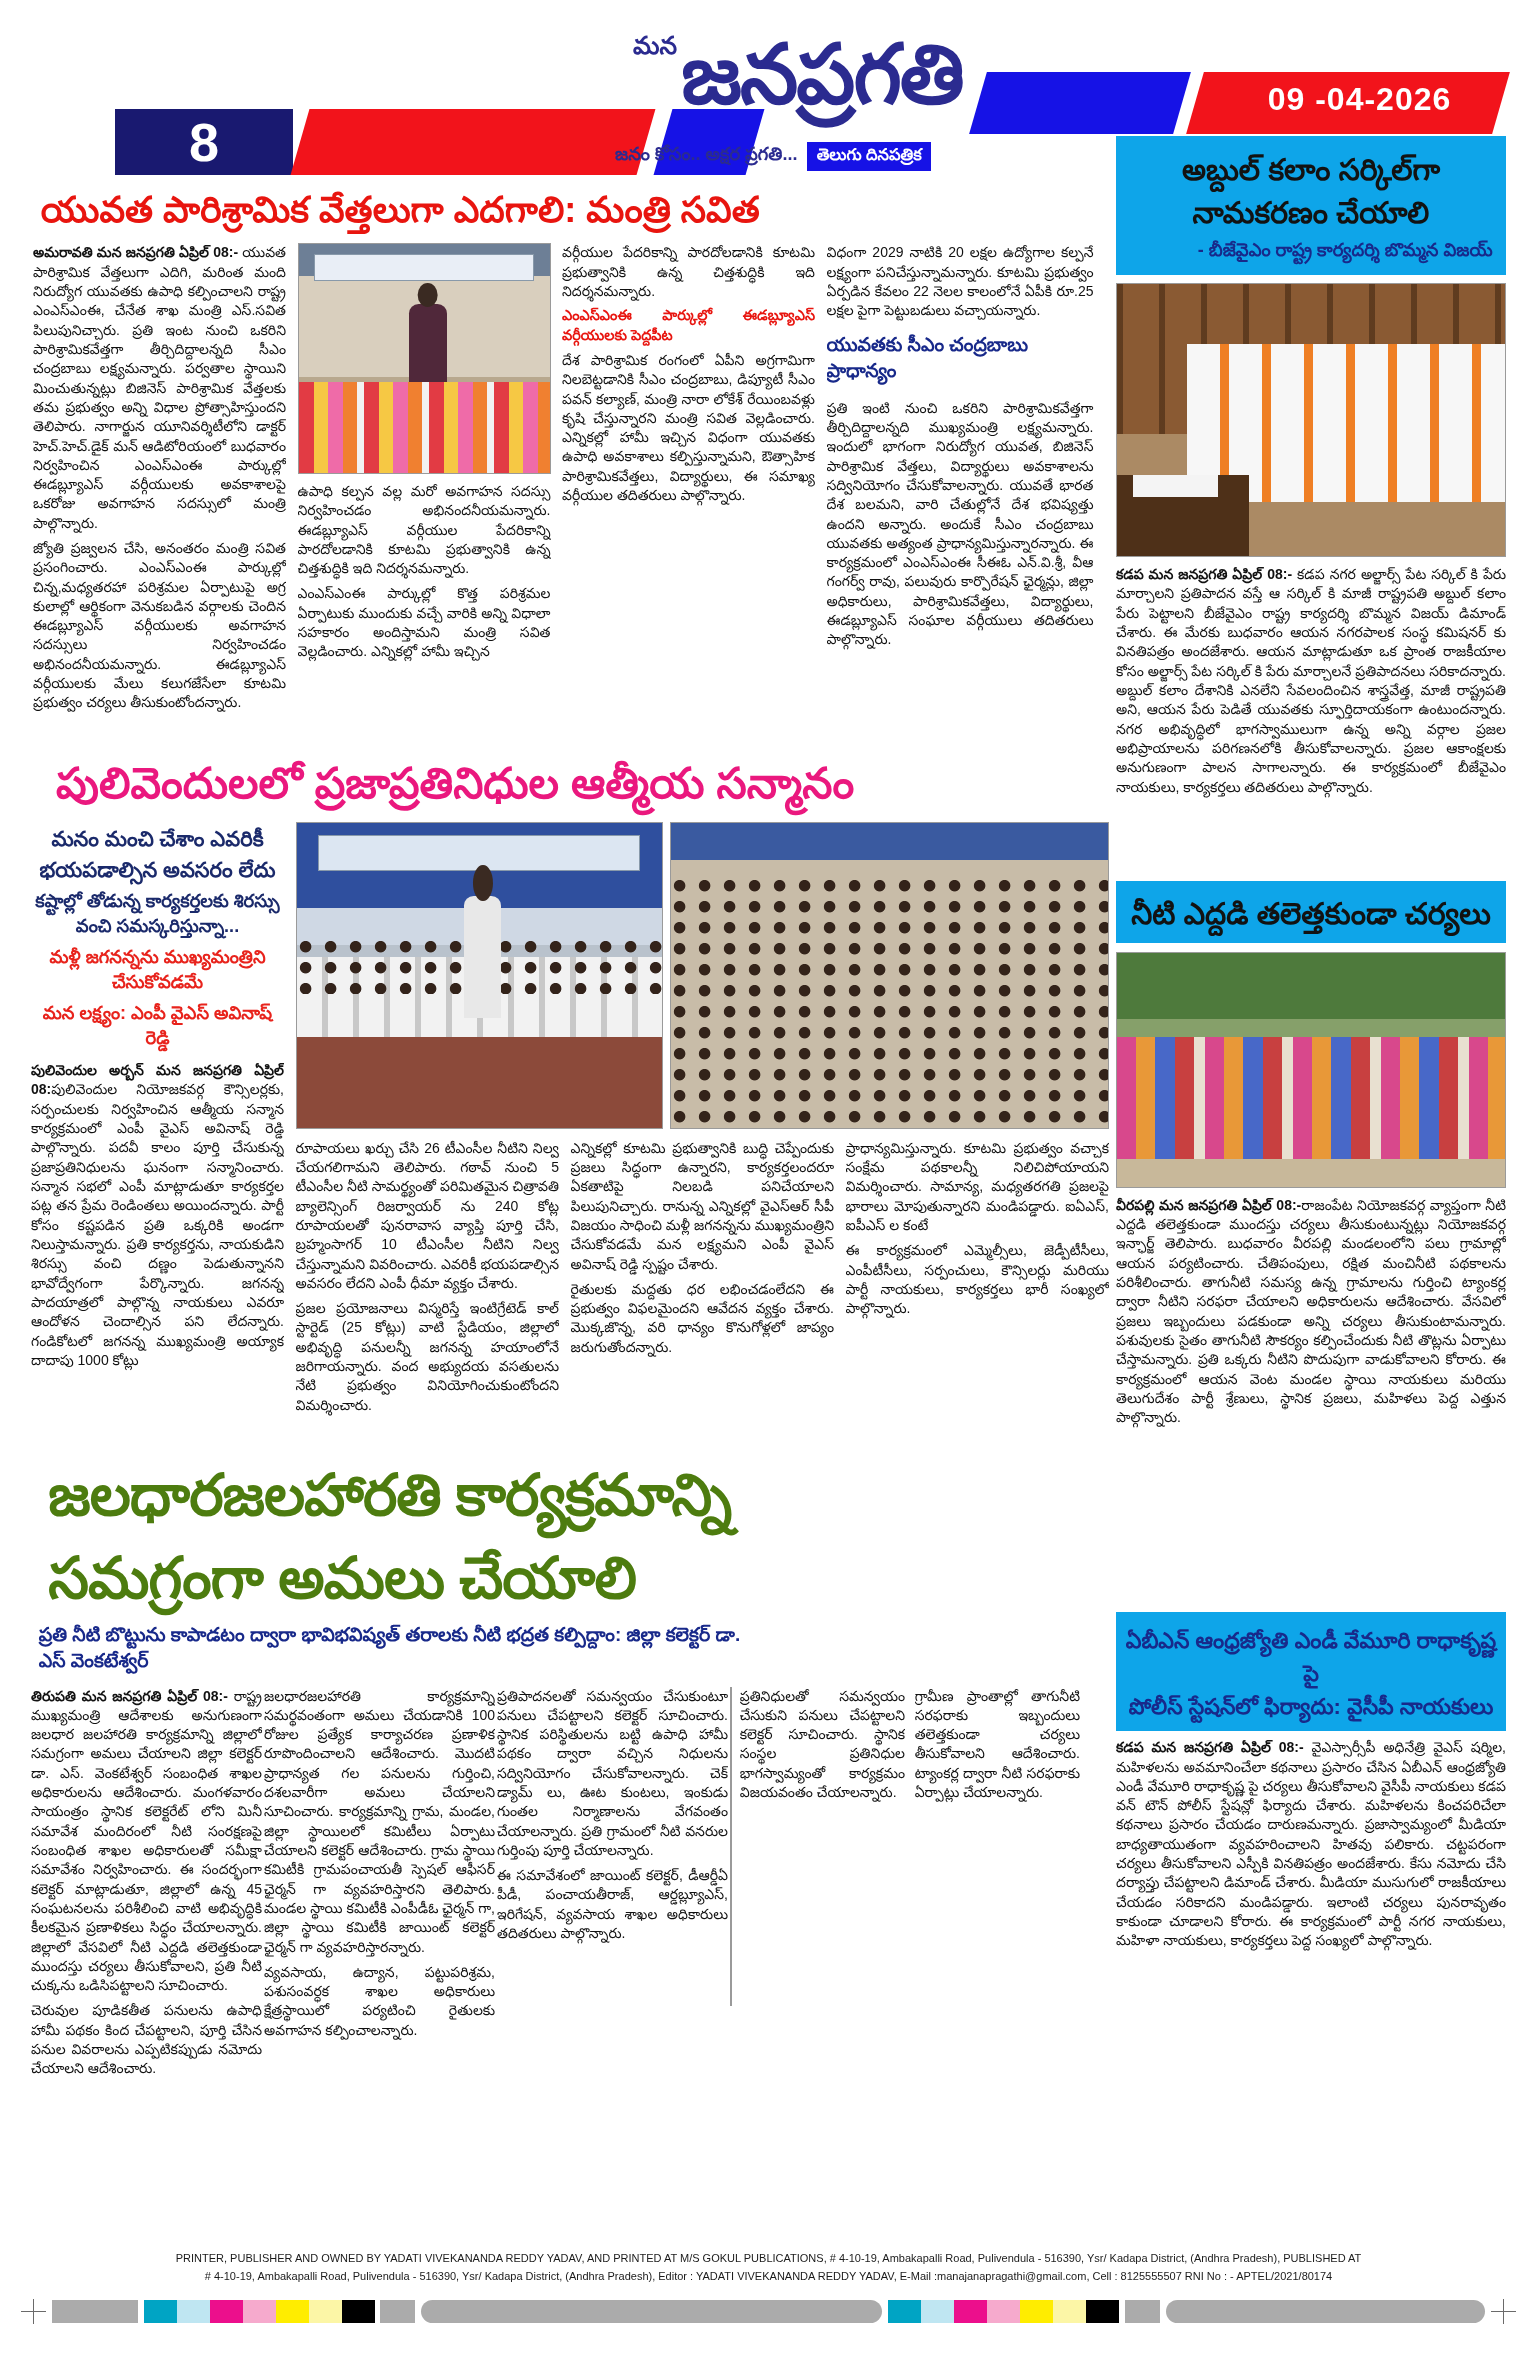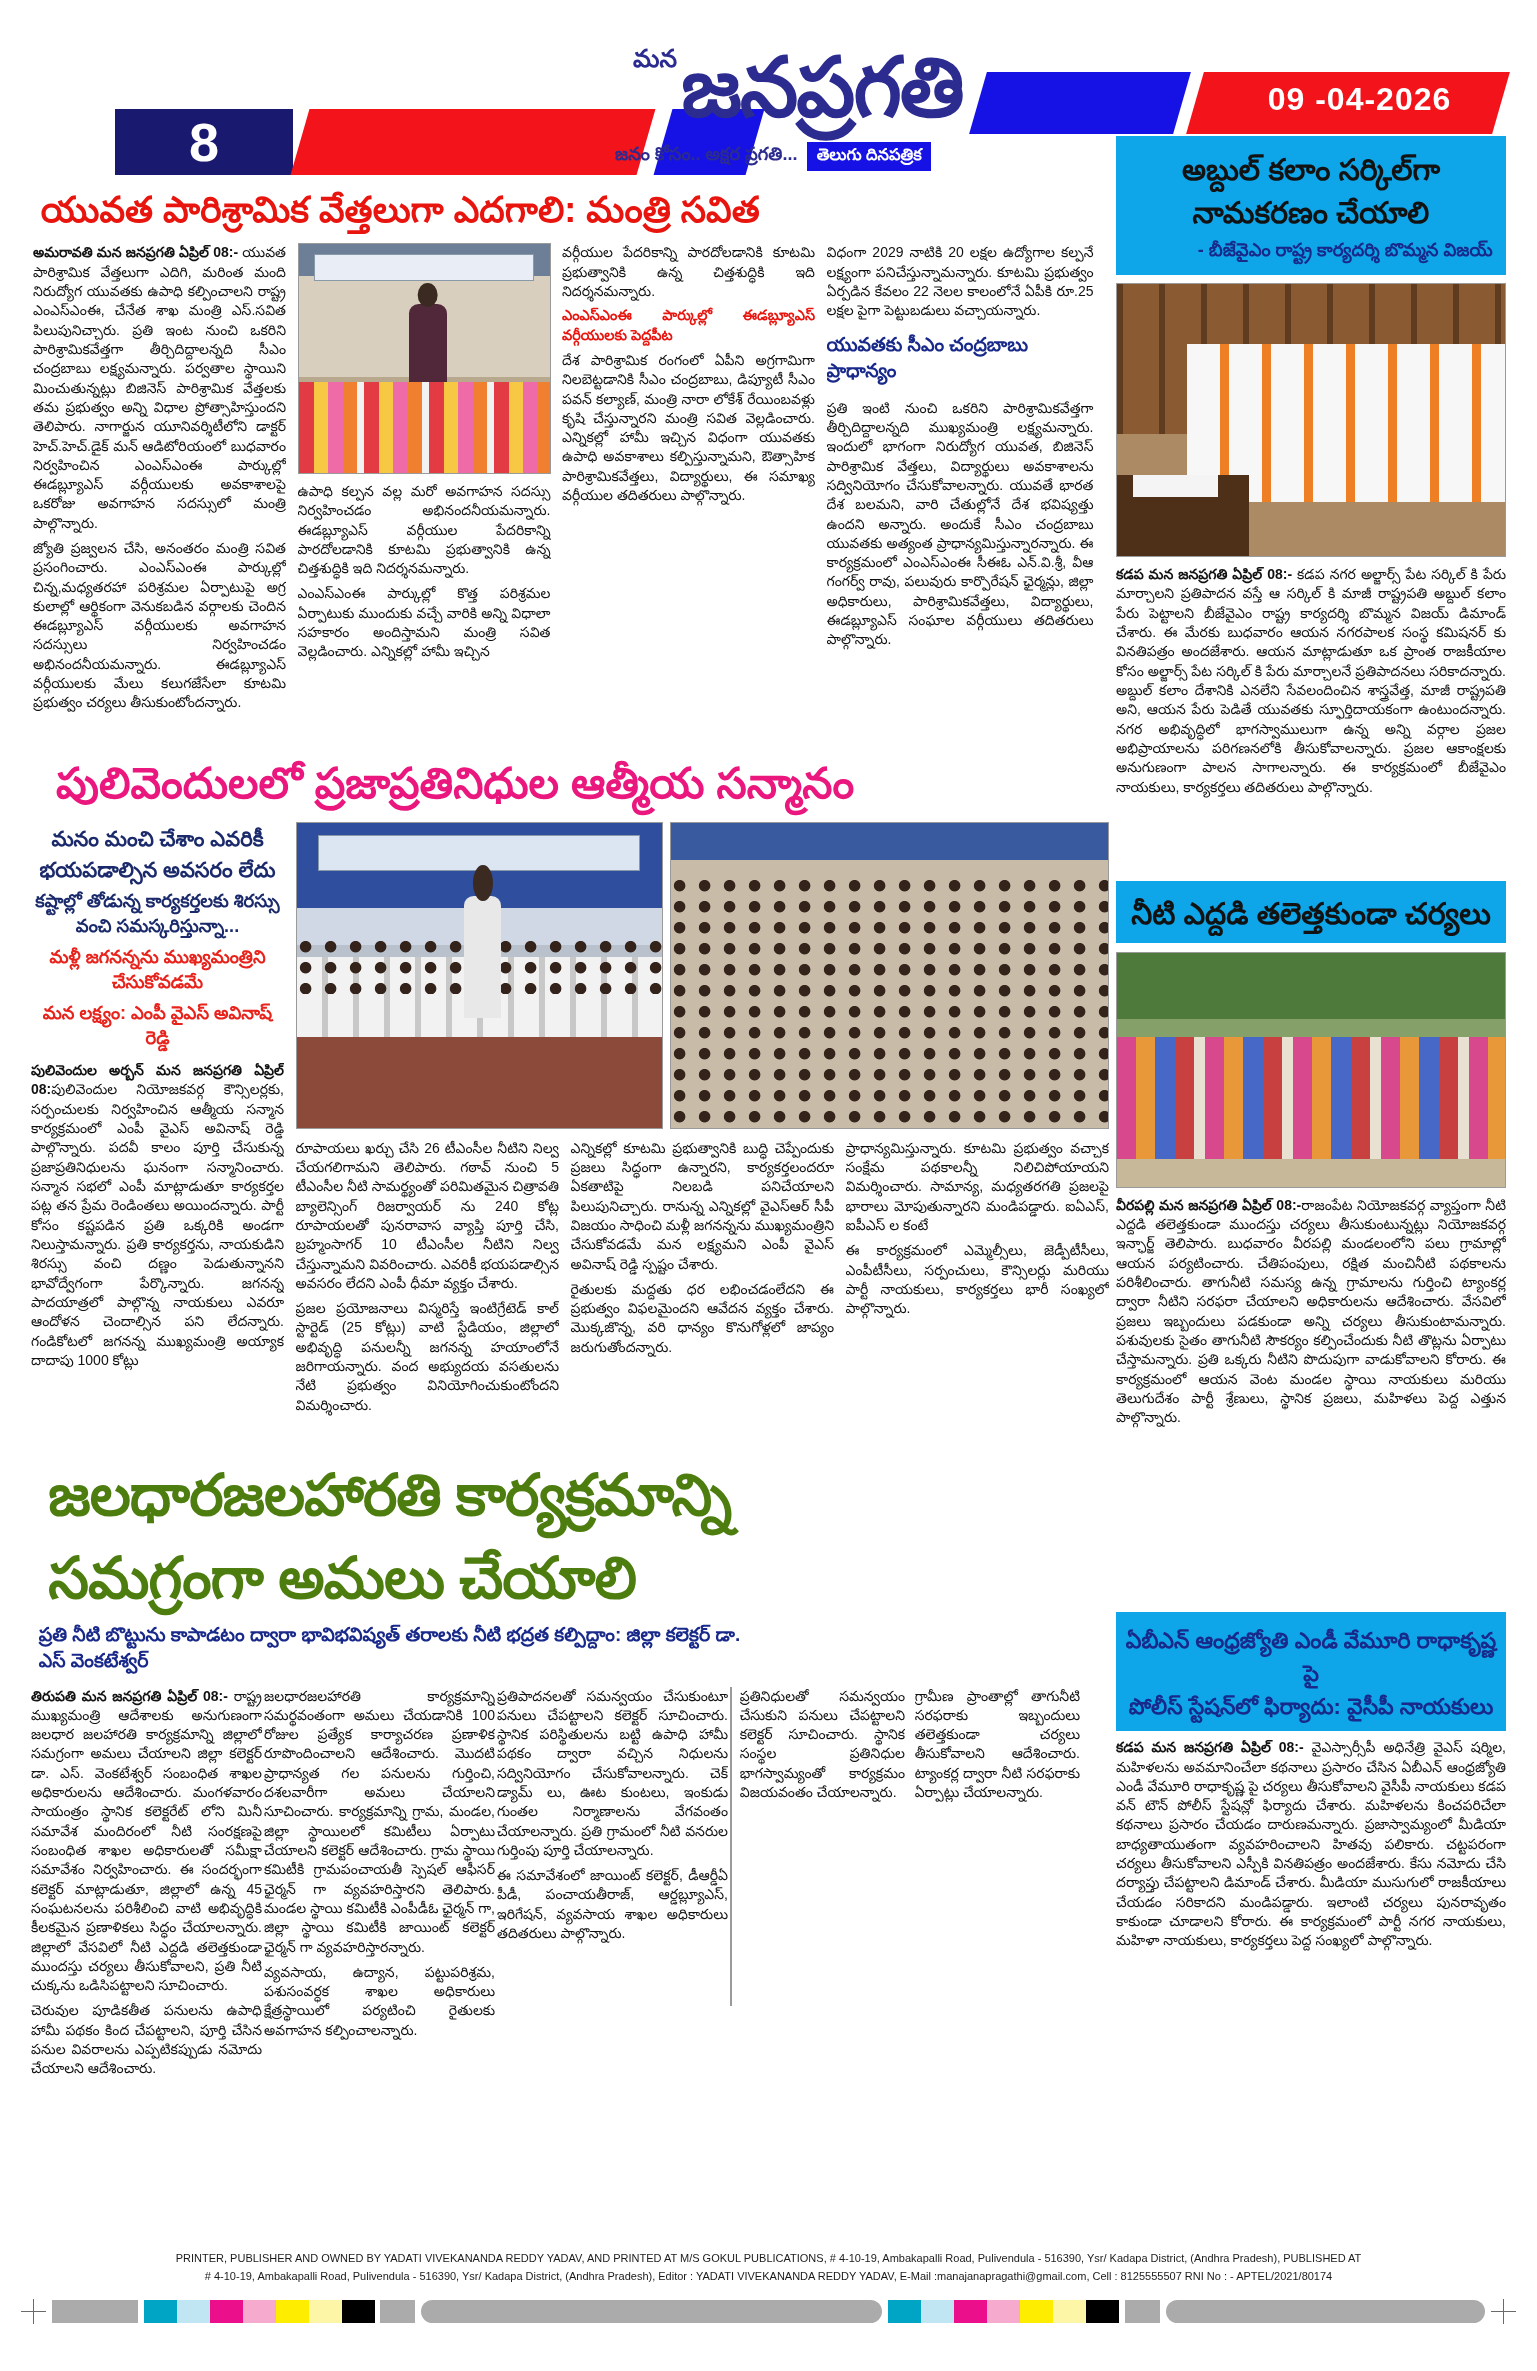--- a/index.html
+++ b/index.html
@@ -10,21 +10,21 @@
   .pgnum-box{position:absolute;left:115px;top:109px;width:178px;height:66px;background:#191970;
              display:flex;align-items:center;justify-content:center;}
   .pgnum-box .num{color:#fff;font-size:54px;font-weight:bold;line-height:1;}
   .band{position:absolute;transform:skewX(-16deg);}
   .band.red-l{left:300px;top:109px;width:346px;height:66px;background:#f2131b;}
   .band.blue-l{left:663px;top:109px;width:92px;height:66px;background:#1612e6;}
   .band.blue-r{left:978px;top:72px;width:204px;height:62px;background:#1612e6;}
   .band.red-r{left:1195px;top:72px;width:306px;height:62px;background:#f2131b;}
   .date-txt{position:absolute;left:1220px;top:81px;width:279px;text-align:center;color:#fff;
             font-size:32px;font-weight:bold;letter-spacing:1px;}
-  .mast{position:absolute;left:596px;top:40px;width:452px;text-align:center;}
+  .mast{position:absolute;left:596px;top:27px;width:452px;text-align:center;}
   .mast .pre{position:absolute;left:37px;top:3.8px;font-size:25px;font-weight:bold;color:#2b2b90;}
   .mast .title{font-size:83px;font-weight:800;color:#2b2b90;line-height:1.15;letter-spacing:-1.9px;}
   .mast-sub{position:absolute;left:615px;top:142px;display:flex;align-items:center;gap:9.6px;}
   .mast-sub .tag{font-size:18px;font-weight:bold;color:#2b2b90;}
   .mast-sub .chip{background:#1612e6;color:#fff;font-size:16.3px;font-weight:bold;padding:2.9px 9.6px;}
 
   
   .bp{margin:0 0 5.8px 0;font-size:14px;line-height:1.38;text-align:justify;}
   .dl{font-weight:bold;}
   .subred{margin:3.8px 0;font-size:14.4px;font-weight:bold;color:#e8150f;text-align:justify;}

